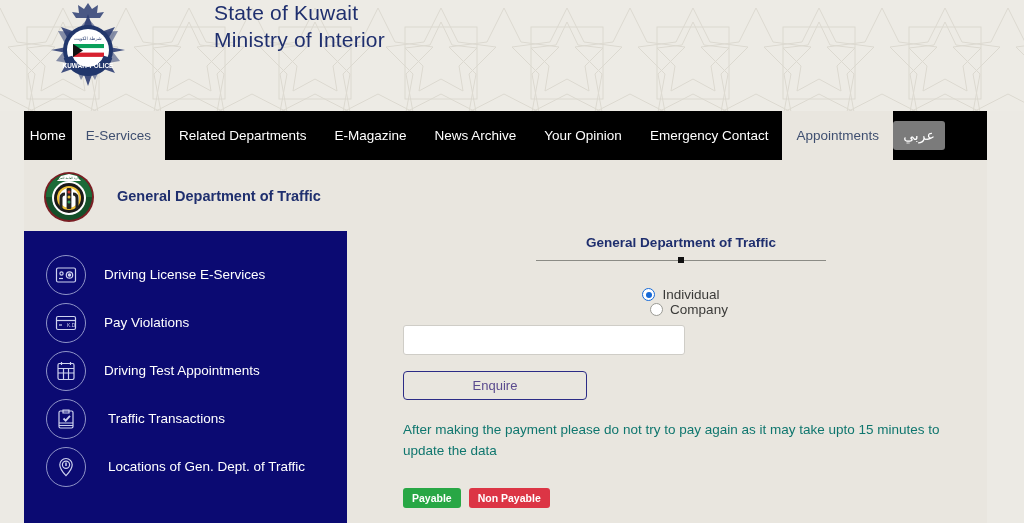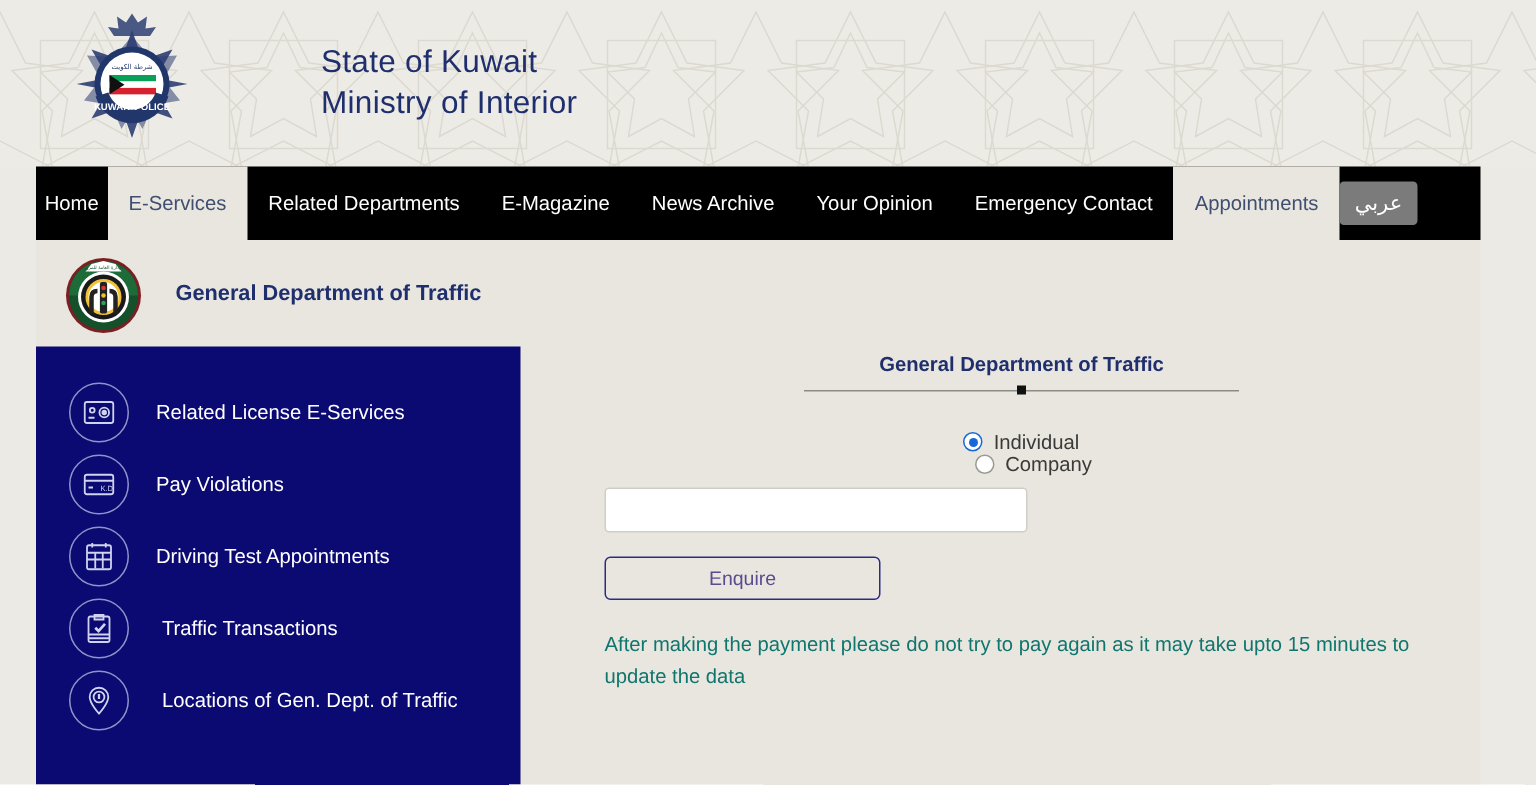--- a/index.html
+++ b/index.html
@@ -23,21 +23,21 @@
     background: #edebe5;
     overflow: hidden;
   }
   .header-pattern {
     position: absolute; inset: 0;
     opacity: 1;
     pointer-events: none;
   }
   .header-inner {
     position: relative;
-    display: flex; align-items: center;
+    display: flex; align-items: flex-start;
     height: 111px;
     padding-left: 40px;
   }
   .police-emblem { width: 96px; height: 100px; flex: none; }
   .header-titles {
     margin-left: 78px;
     color: #1f2f6e;
     line-height: 1.28;
   }
   .header-titles .line1 { font-size: 21px; letter-spacing: .2px; }
@@ -338,21 +338,21 @@
       <div class="side-item">
         <span class="side-icon">
           <svg width="24" height="24" viewBox="0 0 24 24" fill="none" stroke="#cfd3ef" stroke-width="1.2">
             <rect x="2.5" y="5" width="19" height="14" rx="1.5"></rect>
             <circle cx="7.5" cy="10.5" r="1.6"></circle>
             <circle cx="15.5" cy="12" r="3.2"></circle>
             <circle cx="15.5" cy="12" r="1.2" fill="#cfd3ef"></circle>
             <path d="M5 15.5h4"></path>
           </svg>
         </span>
-        <span class="side-label">Related License E-Services</span>
+        <span class="side-label">Driving License E-Services</span>
       </div>
 
       <div class="side-item">
         <span class="side-icon">
           <svg width="24" height="24" viewBox="0 0 24 24" fill="none" stroke="#cfd3ef" stroke-width="1.2">
             <rect x="2.5" y="5.5" width="19" height="13" rx="1.5"></rect>
             <path d="M2.5 9.5h19"></path>
             <path d="M5 14h3"></path>
             <text x="13" y="16.2" font-size="5" fill="#cfd3ef" stroke="none" font-family="Liberation Sans, sans-serif">K.D</text>
           </svg>
@@ -412,15 +412,19 @@
           <span class="radio-text">Company</span>
         </label>
       </div>
 
       <input class="text-input" type="text" value="" style="">
 
       <button class="enquire-btn">Enquire</button>
 
       <p class="notice">After making the payment please do not try to pay again as it may take upto 15 minutes to update the data</p>
 
+      <div class="badges">
+        <span class="badge payable">Payable</span>
+        <span class="badge nonpayable">Non Payable</span>
+      </div>
     </section>
   </div>
 </div>
 
 </body></html>

